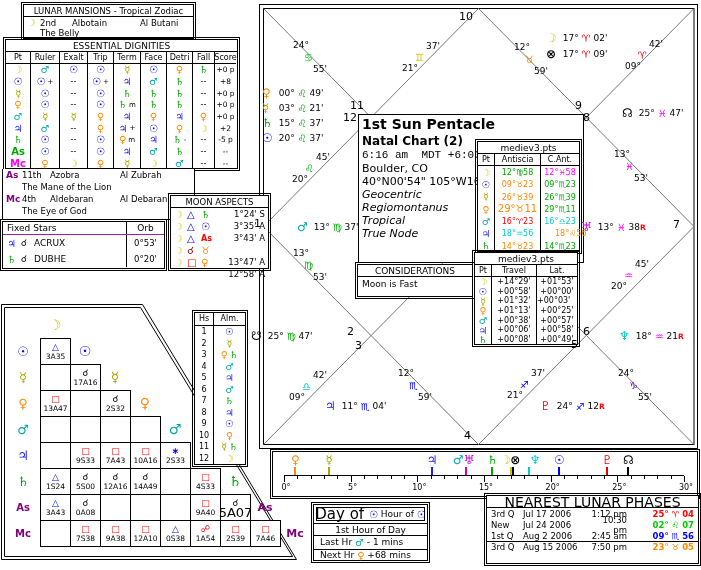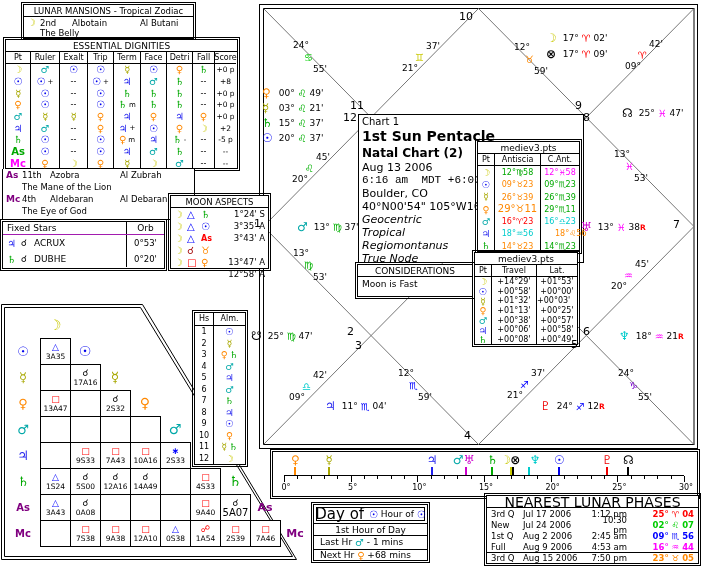--- a/index.html
+++ b/index.html
@@ -32,30 +32,28 @@
   <g stroke="#777" stroke-width="1" fill="none">
     <path d="M263.5,226.5 L478.5,8.5 L694,226.5 L478.5,444.5 Z"></path>
     <path d="M263.5,8.5 L694,444.5"></path>
     <path d="M694,8.5 L263.5,444.5"></path>
   </g>
   <polygon points="4.5,307.5 140.5,307.5 292.5,556.5 4.5,556.5" fill="none" stroke="#000" stroke-width="1"></polygon>
   <polygon points="1.5,304.5 142.5,304.5 296.5,559.5 1.5,559.5" fill="none" stroke="#000" stroke-width="1"></polygon>
 </svg>
 
 <div class="sbox" id="info-box" style="left:358px;top:114px;width:226px;height:149px;padding:1px 0 0 3px">
-      <div style="white-space: pre; overflow: hidden; font-size: 10px; height: 12px;">Chart 1</div>
       <div style="white-space: pre; overflow: hidden; font-size: 14px; font-weight: bold; height: 18px;">1st Sun Pentacle</div>
       <div style="white-space: pre; overflow: hidden; font-size: 12px; font-weight: bold; height: 15px;">Natal Chart (2)</div>
-      <div style="white-space: pre; overflow: hidden; font-size: 11px; height: 13px;">Aug 13 2006</div>
       <div style="white-space: pre; overflow: hidden; font-size: 11px; height: 13px; font-family: Liberation Mono, monospace;">6:16 am  MDT +6:00</div>
       <div style="white-space: pre; overflow: hidden; font-size: 11px; height: 13px;">Boulder, CO</div>
       <div style="white-space: pre; overflow: hidden; font-size: 11px; height: 13px;">40°N00'54" 105°W16'12"</div>
       <div style="white-space: pre; overflow: hidden; font-size: 11px; font-style: italic; height: 13px;">Geocentric</div>
+      <div style="white-space: pre; overflow: hidden; font-size: 11px; font-style: italic; height: 13px;">Regiomontanus</div>
       <div style="white-space: pre; overflow: hidden; font-size: 11px; font-style: italic; height: 13px;">Tropical</div>
-      <div style="white-space: pre; overflow: hidden; font-size: 11px; font-style: italic; height: 13px;">Regiomontanus</div>
       <div style="white-space: pre; overflow: hidden; font-size: 11px; font-style: italic; height: 13px;">True Node</div>
     </div>
 
 <div class="dbox" id="antiscia-box" style="left:477px;top:141px;width:103px;height:111px">
   <div class="tb" style="font-size:9px">mediev3.pts</div>
   <div id="antiscia-head" style="display: flex; border-bottom: 1px solid rgb(0, 0, 0); height: 12px;">
         <div style="width: 16px; text-align: center; font-size: 8px; line-height: 11px; border-left: none;">Pt</div>
         <div style="width: 46px; text-align: center; font-size: 8px; line-height: 11px; border-left: 1px solid rgb(0, 0, 0);">Antiscia</div>
         <div style="width: 39px; text-align: center; font-size: 8px; line-height: 11px; border-left: 1px solid rgb(0, 0, 0);">C.Ant.</div>
       </div>
@@ -637,21 +635,21 @@
       </div>
       <div class="gridcell" style="left: 100px; top: 494px; width: 31px; height: 27px;"></div>
       <div class="gridcell" style="left: 130px; top: 494px; width: 31px; height: 27px;"></div>
       <div class="gridcell" style="left: 160px; top: 494px; width: 31px; height: 27px;"></div>
       <div class="gridcell" style="left: 190px; top: 494px; width: 31px; height: 27px;">
         <span style="color: rgb(255, 0, 0); font-size: 9px; font-weight: bold; line-height: 10px;">□</span>
         <span style="color: rgb(0, 0, 0); font-size: 7.5px; line-height: 9px; white-space: nowrap;">9A40</span>
       </div>
       <div class="gridcell" style="left: 220px; top: 494px; width: 31px; height: 27px;">
         <span style="color: rgb(0, 0, 0); font-size: 9px; font-weight: bold; line-height: 10px;">☌</span>
-        <span style="color: rgb(0, 0, 0); font-size: 10px; line-height: 9px; white-space: nowrap;">5A07</span>
+        <span style="color: rgb(0, 0, 0); font-size: 13px; line-height: 9px; white-space: nowrap;">5A07</span>
       </div>
       <div class="gglyph abs" style="left: 250px; top: 494px; width: 30px; height: 26px;">
         <span style="color: rgb(128, 0, 128); font-size: 11px; font-weight: bold;">As</span>
       </div>
       <div class="gglyph abs" style="left: 8px; top: 520px; width: 30px; height: 26px;">
         <span style="color: rgb(128, 0, 128); font-size: 10px; font-weight: bold;">Mc</span>
       </div>
       <div class="gridcell" style="left: 40px; top: 520px; width: 31px; height: 27px;"></div>
       <div class="gridcell" style="left: 70px; top: 520px; width: 31px; height: 27px;">
         <span style="color: rgb(255, 0, 0); font-size: 9px; font-weight: bold; line-height: 10px;">□</span>
@@ -869,26 +867,20 @@
           <span style="font-size: 8.5px; width: 64px;">Jul 24 2006</span>
           <span style="font-size: 8.5px; width: 46px; text-align: right; padding-right: 6px;">10:30 pm</span>
           <span style="color: rgb(0, 204, 0); font-size: 8.5px; flex: 1 1 0%; text-align: right; white-space: pre; font-weight: bold;">02° ♌ 07</span>
         </div>
         <div style="display: flex; height: 11px; align-items: center; padding: 0px 4px; border-top: none;">
           <span style="font-size: 8.5px; width: 32px;">1st Q</span>
           <span style="font-size: 8.5px; width: 64px;">Aug 2 2006</span>
           <span style="font-size: 8.5px; width: 46px; text-align: right; padding-right: 6px;">2:45 am</span>
           <span style="color: rgb(0, 0, 255); font-size: 8.5px; flex: 1 1 0%; text-align: right; white-space: pre; font-weight: bold;">09° ♏ 56</span>
         </div>
-        <div style="display: flex; height: 11px; align-items: center; padding: 0px 4px; border-top: none;">
-          <span style="font-size: 8.5px; width: 32px;">Full</span>
-          <span style="font-size: 8.5px; width: 64px;">Aug 9 2006</span>
-          <span style="font-size: 8.5px; width: 46px; text-align: right; padding-right: 6px;">4:53 am</span>
-          <span style="color: rgb(255, 0, 255); font-size: 8.5px; flex: 1 1 0%; text-align: right; white-space: pre; font-weight: bold;">16° ♒ 44</span>
-        </div>
         <div style="display: flex; height: 11px; align-items: center; padding: 0px 4px; border-top: 1px solid rgb(0, 0, 0);">
           <span style="font-size: 8.5px; width: 32px;">3rd Q</span>
           <span style="font-size: 8.5px; width: 64px;">Aug 15 2006</span>
           <span style="font-size: 8.5px; width: 46px; text-align: right; padding-right: 6px;">7:50 pm</span>
           <span style="color: rgb(255, 136, 0); font-size: 8.5px; flex: 1 1 0%; text-align: right; white-space: pre; font-weight: bold;">23° ♉ 05</span>
         </div>
       </div>
 </div>
 
 <div id="chart-labels">

